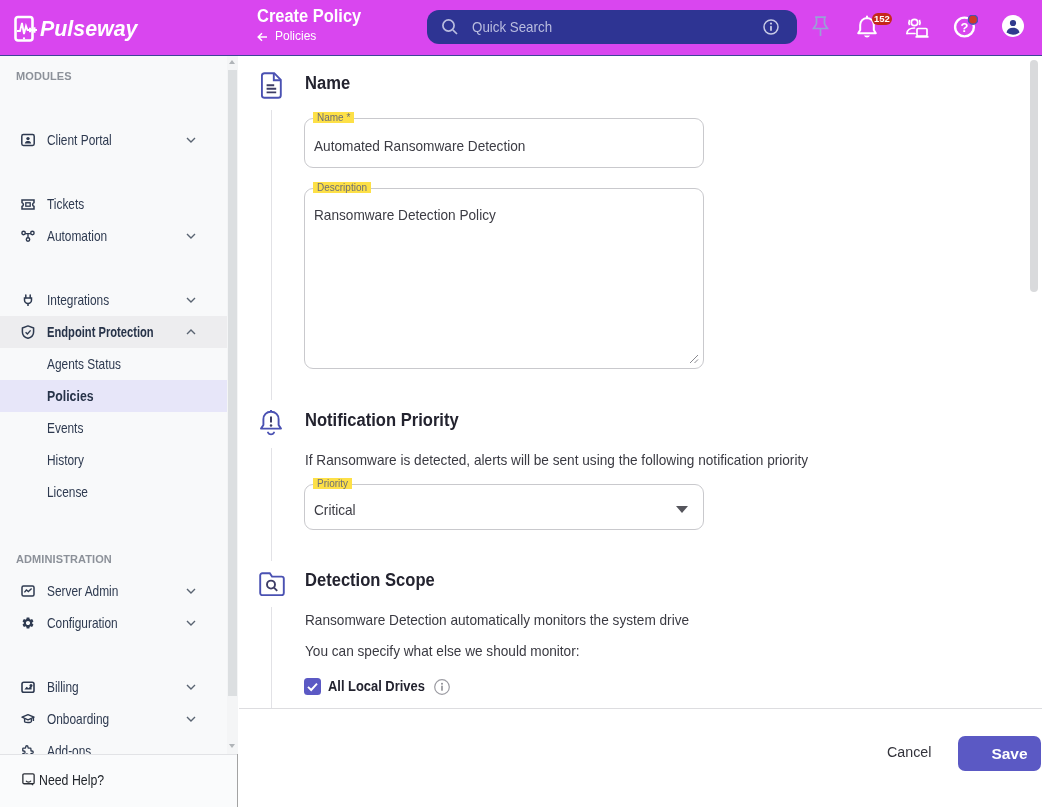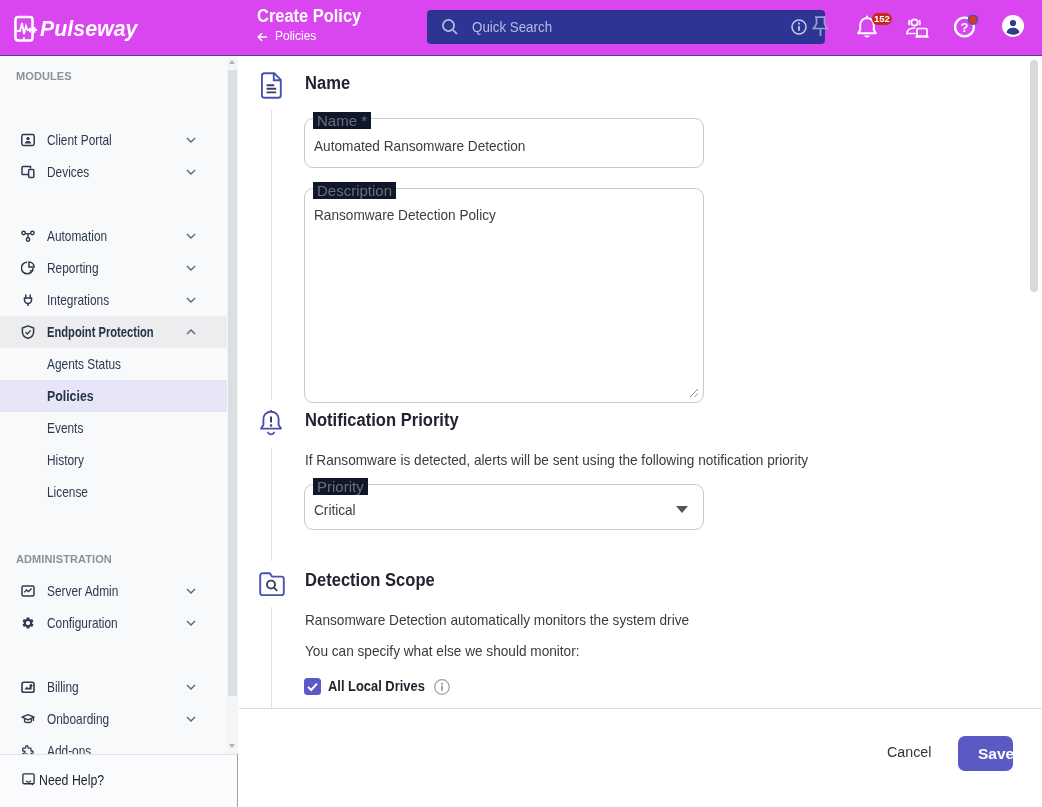--- a/index.html
+++ b/index.html
@@ -4,62 +4,62 @@
 <style>
   * { margin:0; padding:0; box-sizing:border-box; }
   html,body { width:1042px; height:807px; overflow:hidden; font-family:"Liberation Sans",sans-serif; background:#fff; position:relative; }
   .abs { position:absolute; }
   
   .topbar { position:absolute; left:0; top:0; width:1042px; height:56px; background:#d946ef; border-bottom:1px solid #3e4698; }
   .logo { position:absolute; left:14px; top:14px; }
   .logotext { position:absolute; left:40px; top:16px; color:#fff; font-size:22.5px; font-weight:bold; font-style:italic; transform:scaleX(0.95); transform-origin:0 50%; }
   .pgtitle { position:absolute; left:257px; top:5.5px; color:#fff; font-size:17.5px; font-weight:bold; transform:scaleX(0.94); transform-origin:0 50%; white-space:nowrap; }
   .crumb { position:absolute; left:254px; top:29px; color:#fff; font-size:12.5px; transform:scaleX(0.96); transform-origin:0 50%; white-space:nowrap; }
-  .search { position:absolute; left:427px; top:10px; width:398px; height:34px; background:#2e3493; border-radius:4px; }
+  .search { position:absolute; left:427px; top:10px; width:370px; height:34px; background:#2e3493; border-radius:12px; }
   .search .ph { position:absolute; left:45px; top:9px; color:#b9bcdf; font-size:14.5px; transform:scaleX(0.92); transform-origin:0 50%; white-space:nowrap; }
   
   .sidebar { position:absolute; left:0; top:56px; width:238px; height:751px; background:#f8f9fa; border-right:6px solid #a3a3a3; }
   .shead { position:absolute; left:16px; color:#8c9199; font-size:11px; font-weight:bold; letter-spacing:0.1px; }
   .row { position:absolute; left:0; width:228px; height:32px; }
   .row .ic { position:absolute; left:21px; top:9px; width:14px; height:14px; }
   .row .tx { position:absolute; left:47px; top:8px; font-size:14.5px; color:#2e3a50; transform:scaleX(0.82); transform-origin:0 50%; white-space:nowrap; }
   .row .ch { position:absolute; left:186px; top:13px; line-height:0; } .row .ch svg{display:block}
   .sub { position:absolute; left:47px; font-size:14.5px; color:#2e3a50; transform:scaleX(0.82); transform-origin:0 50%; white-space:nowrap; }
   
   .main { position:absolute; left:239px; top:56px; width:803px; height:751px; background:#fff; }
   .vline { position:absolute; left:271px; width:1px; background:#e2e2e6; }
   .sectitle { position:absolute; left:305px; font-size:18px; font-weight:bold; color:#23232f; transform:scaleX(0.92); transform-origin:0 50%; white-space:nowrap; }
   .para { position:absolute; left:305px; font-size:14.5px; color:#3a3a42; transform:scaleX(0.94); transform-origin:0 50%; white-space:nowrap; }
   .field { position:absolute; left:304px; width:400px; border:1px solid #c9c9cd; border-radius:9px; background:#fff; }
-  .flabel { position:absolute; left:8px; top:-7px; background:#0f172a; padding:0 4px; font-size:15px; color:#6e6e76; }
+  .flabel { position:absolute; left:8px; top:-7px; background:#fde047; padding:0 4px; font-size:10px; color:#6e6e76; }
   .fval { position:absolute; left:9px; font-size:14.5px; color:#3c3c44; transform:scaleX(0.94); transform-origin:0 50%; white-space:nowrap; }
   
   .footer { position:absolute; left:239px; top:708px; width:803px; height:99px; background:#fff; border-top:1px solid #dddde0; }
   .cancel { position:absolute; left:887px; top:743px; font-size:15.5px; color:#33333b; transform:scaleX(0.92); transform-origin:0 50%; }
-  .save { position:absolute; left:958px; top:736px; width:55px; height:35px; background:#5b59c4; border-radius:7px; color:#fff; font-size:15.5px; font-weight:bold; text-align:center; line-height:35px;padding-left:20px; }
+  .save { position:absolute; left:958px; top:736px; width:83px; height:35px; background:#5b59c4; border-radius:7px; color:#fff; font-size:15.5px; font-weight:bold; text-align:center; line-height:35px;padding-left:20px; }
 </style>
 </head>
 <body>
 
 <div class="main"></div>
 <div class="vline" style="top:110px;height:290px"></div>
 <div class="vline" style="top:448px;height:113px"></div>
 <div class="vline" style="top:607px;height:101px"></div>
 
 <svg class="abs" style="left:261px;top:72px" width="21" height="27" viewBox="0 0 21 27">
   <path d="M3.5 1.2 L13.2 1.2 L19.8 7.8 L19.8 23.2 A2.6 2.6 0 0 1 17.2 25.8 L3.5 25.8 A2.6 2.6 0 0 1 0.9 23.2 L0.9 3.8 A2.6 2.6 0 0 1 3.5 1.2 Z" fill="none" stroke="#4a51b2" stroke-width="1.9"></path>
   <path d="M12.8 1.5 L12.8 8.2 L19.5 8.2" fill="none" stroke="#4a51b2" stroke-width="1.9"></path>
   <path d="M5.6 13.2 L13.2 13.2 M5.6 16.8 L15.2 16.8 M5.6 20.4 L15.2 20.4" stroke="#3d3d66" stroke-width="1.9"></path>
 </svg>
 <div class="sectitle" style="top:73px">Name</div>
 <div class="field" style="top:118px;height:50px">
   <span class="flabel">Name *</span>
   <span class="fval" style="top:19px">Automated Ransomware Detection</span>
 </div>
-<div class="field" style="top:188px;height:215px">
+<div class="field" style="top:188px;height:181px">
   <span class="flabel">Description</span>
   <span class="fval" style="top:18px">Ransomware Detection Policy</span>
   <svg style="position:absolute;right:4px;bottom:4px" width="10" height="10" viewBox="0 0 10 10">
       <path d="M9 1 L1 9 M9 5.5 L5.5 9" stroke="#8a8a90" stroke-width="1"></path>
     </svg>
 </div>
 
 <svg class="abs" style="left:259px;top:409px" width="24" height="28" viewBox="0 0 24 28">
   <path d="M12 1 L12 3" stroke="#4a51b2" stroke-width="1.9"></path>
   <path d="M12 2.8 C7.4 2.8 4.4 6 4.4 10.2 L4.4 16 L2 19.6 L22 19.6 L19.6 16 L19.6 10.2 C19.6 6 16.6 2.8 12 2.8 Z" fill="none" stroke="#4a51b2" stroke-width="1.9" stroke-linejoin="round"></path>
@@ -172,60 +172,37 @@
         <circle cx="7" cy="5.6" r="1.7" fill="#2e3a50"></circle>
         <path d="M3.8 10.6 C4.2 8.6 5.4 8 7 8 C8.6 8 9.8 8.6 10.2 10.6 Z" fill="#2e3a50"></path>
       </svg>
     <span class="tx">Client Portal</span>
       <span class="ch">
         <svg width="10" height="6" viewBox="0 0 10 6">
           <polyline points="1,1 5,5 9,1" fill="none" stroke="#5a6472" stroke-width="1.4"></polyline>
         </svg>
       </span>
   </div>
-  <div class="row" style="top:100px">
-    <svg class="ic" viewBox="0 0 14 14">
-        <g fill="none" stroke="#2e3a50" stroke-width="1.5">
-          <path d="M1 9.5 L1 2.6 C1 2 1.4 1.6 2 1.6 L9.5 1.6 L9.5 3.4"></path>
-          <path d="M0.8 9.5 L7 9.5"></path>
-          <rect x="7.6" y="4.4" width="5.2" height="8" rx="1"></rect>
-        </g>
-      </svg>
-    <span class="tx">Devices</span>
-      <span class="ch">
-        <svg width="10" height="6" viewBox="0 0 10 6">
-          <polyline points="1,1 5,5 9,1" fill="none" stroke="#5a6472" stroke-width="1.4"></polyline>
-        </svg>
-      </span>
+  <div class="row" style="top:132px">
+    <svg class="ic" viewBox="0 0 14 11" style="top:11px;height:11px">
+        <path d="M1 1 L13 1 L13 3.6 A2 2 0 0 0 13 7.4 L13 10 L1 10 L1 7.4 A2 2 0 0 0 1 3.6 Z" fill="none" stroke="#2e3a50" stroke-width="1.5"></path>
+        <rect x="4.8" y="3.8" width="4.4" height="3.4" fill="none" stroke="#2e3a50" stroke-width="1.3"></rect>
+      </svg>
+    <span class="tx">Tickets</span>
   </div>
   <div class="row" style="top:164px">
     <svg class="ic" viewBox="0 0 14 14">
         <g fill="none" stroke="#2e3a50" stroke-width="1.4">
           <circle cx="2.6" cy="4" r="1.7"></circle>
           <circle cx="11.4" cy="4" r="1.7"></circle>
           <circle cx="7" cy="10.5" r="1.7"></circle>
           <path d="M4.2 4.6 L9.8 4.6 M7 4.6 L7 8.8"></path>
         </g>
       </svg>
     <span class="tx">Automation</span>
-      <span class="ch">
-        <svg width="10" height="6" viewBox="0 0 10 6">
-          <polyline points="1,1 5,5 9,1" fill="none" stroke="#5a6472" stroke-width="1.4"></polyline>
-        </svg>
-      </span>
-  </div>
-  <div class="row" style="top:196px">
-    <svg class="ic" viewBox="0 0 14 14">
-        <g fill="none" stroke="#2e3a50" stroke-width="1.5">
-          <path d="M6.2 1.2 A5.8 5.8 0 1 0 12 7"></path>
-          <path d="M8 0.9 A 5.2 5.2 0 0 1 13.1 6 L8 6 Z"></path>
-        </g>
-        <path d="M8.2 9.2 L12.6 9.2 L10.4 11.6 Z" fill="#2e3a50"></path>
-      </svg>
-    <span class="tx">Reporting</span>
       <span class="ch">
         <svg width="10" height="6" viewBox="0 0 10 6">
           <polyline points="1,1 5,5 9,1" fill="none" stroke="#5a6472" stroke-width="1.4"></polyline>
         </svg>
       </span>
   </div>
   <div class="row" style="top:228px">
     <svg class="ic" viewBox="0 0 14 14">
         <g fill="none" stroke="#2e3a50" stroke-width="1.5">
           <path d="M3.5 5 L10.5 5 L10.5 7 A3.5 3.5 0 0 1 3.5 7 Z"></path>

